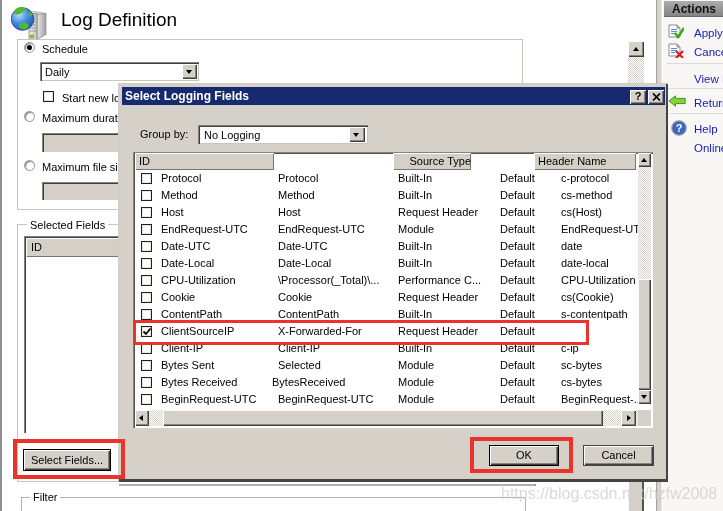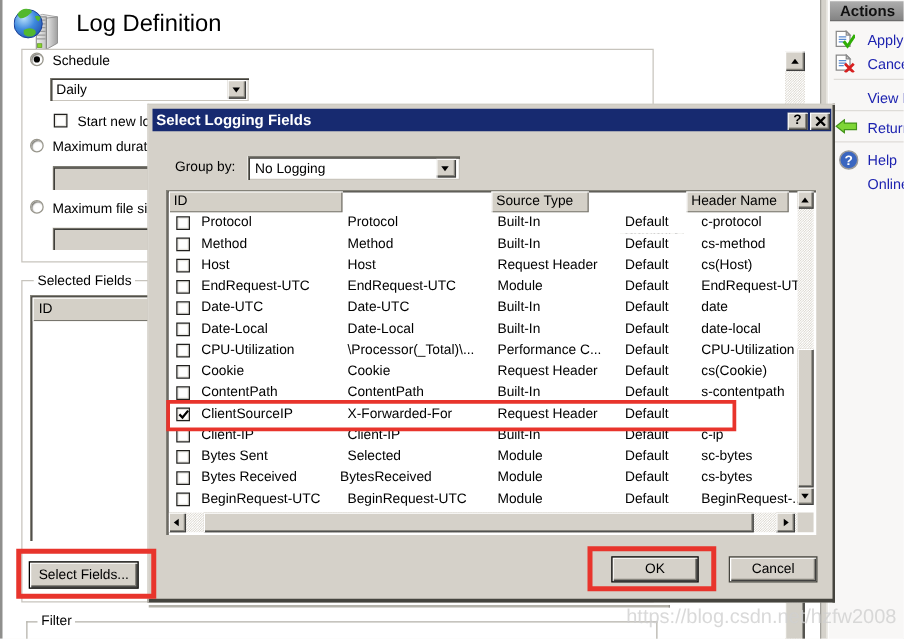--- a/index.html
+++ b/index.html
@@ -149,23 +149,23 @@
   </svg>
 <div class="abs t11" style="left:140px;top:128px;z-index:11;">Group by:</div>
 <div class="abs sunk" style="left:198px;top:125px;width:170px;height:19px;z-index:11;"></div>
 <div class="abs t11" style="left:204px;top:129px;z-index:12;">No Logging</div>
 <div class="abs sb" style="left:349px;top:127px;width:16px;height:15px;z-index:12;"></div>
 <div class="abs adn" style="left:353px;top:133px;z-index:13;"></div>
 
 <div class="abs" style="left:133px;top:152px;width:520px;height:276px;background:#fff;box-shadow:inset 1px 1px 0 #848279,inset 2px 2px 0 #55534e,inset -1px -1px 0 #fff;z-index:11;"></div>
 <div class="abs" style="left:135px;top:153px;width:516px;height:273px;z-index:12;overflow:hidden;">
     <div class="hcell" style="left:0px;width:139px;">ID</div>
-    <div class="hcell" style="left:258px;width:78px;">Source Type</div>
+    <div class="hcell" style="left:258px;width:78px;text-align:right;">Source Type</div>
     <div class="hcell" style="left:360px;width:52px;margin-top:24px;">Category</div>
-    <div class="hcell" style="left:414px;width:82px;">Header Name</div>
+    <div class="hcell" style="left:399px;width:102px;">Header Name</div>
     <div class="row" style="top:17px;">
       <div class="cb"></div>
       <div class="rt" style="left:26px;">Protocol</div>
       <div class="rt" style="left:143px;">Protocol</div>
       <div class="rt" style="left:263px;">Built-In</div>
       <div class="rt" style="left:365px;">Default</div>
       <div class="rt" style="left:426px;">c-protocol</div>
     </div>
     <div class="row" style="top:34px;">
       <div class="cb"></div>

